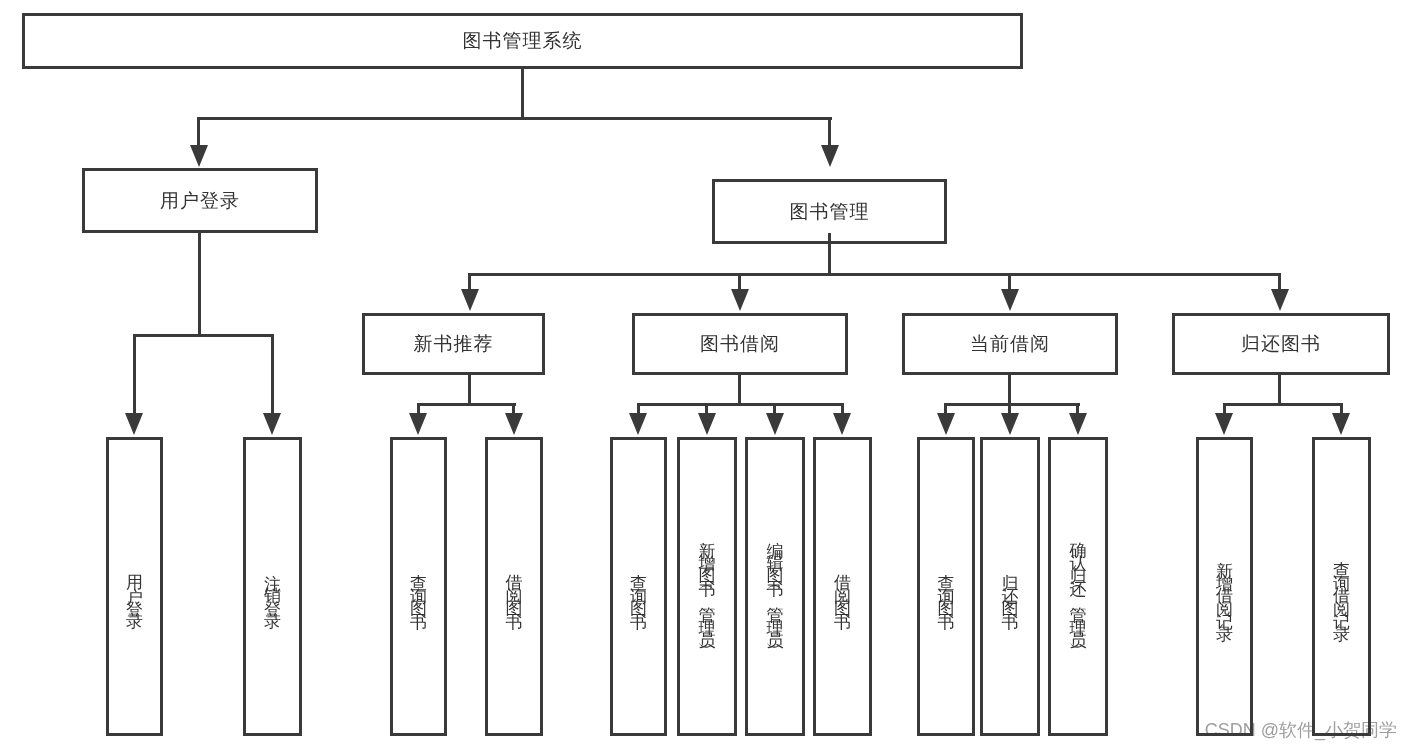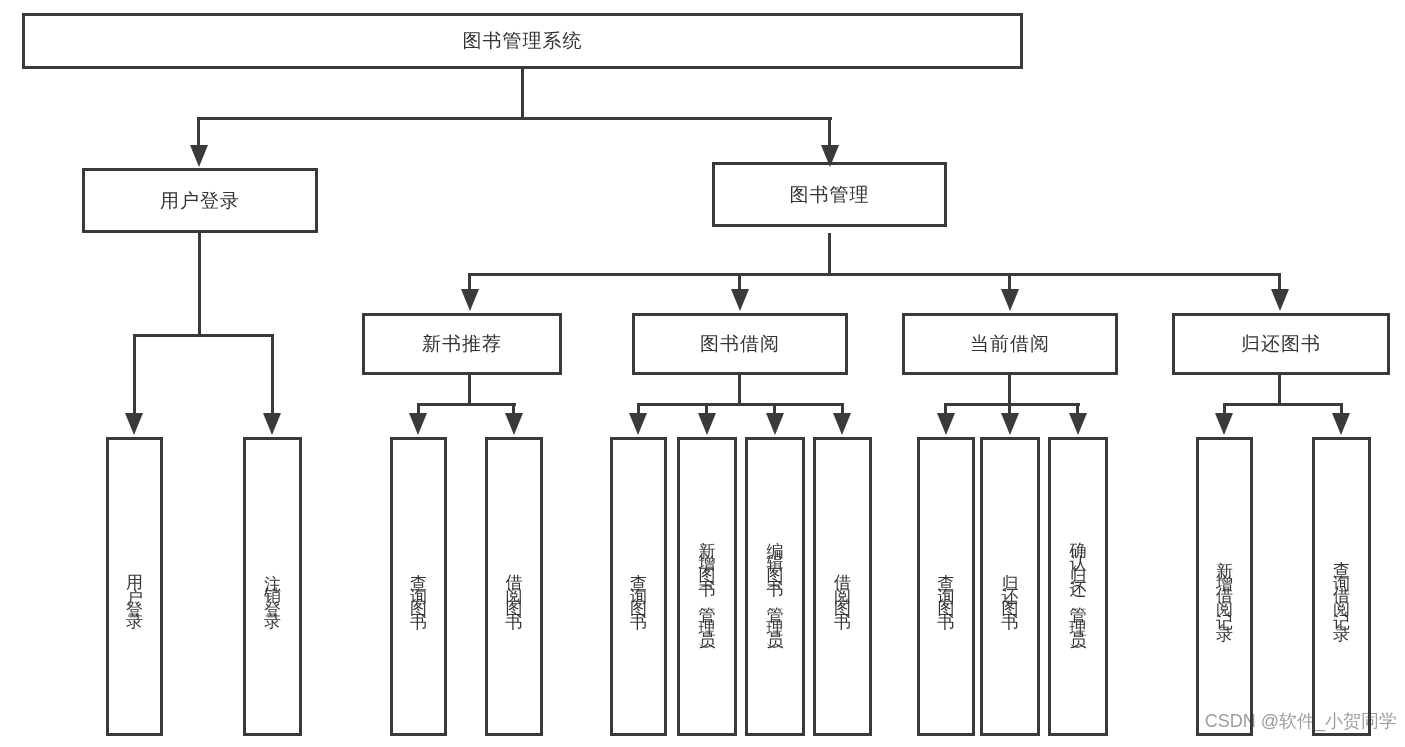--- a/index.html
+++ b/index.html
@@ -37,46 +37,46 @@
   }
   .line{position:absolute;background:var(--line);}
   .arrow{
     position:absolute;width:0;height:0;
     border-left:9px solid transparent;
     border-right:9px solid transparent;
     border-top:22px solid var(--line);
   }
   .watermark{
     position:absolute;
-    right:8px;bottom:14px;
+    right:8px;bottom:5px;
     font-size:18px;
     color:var(--wm);
     mix-blend-mode:darken;
     white-space:nowrap;
     text-align:center;
   }
 </style>
 </head>
 <body>
 
 <div id="stage">
 
   <div class="box" style="left:22px;top:13px;width:1001px;height:56px;">
     <span class="hlabel">图书管理系统</span>
   </div>
 
   <div class="box" style="left:82px;top:168px;width:236px;height:65px;">
     <span class="hlabel">用户登录</span>
   </div>
 
-  <div class="box" style="left:712px;top:162px;width:235px;height:65px;">
+  <div class="box" style="left:712px;top:179px;width:235px;height:65px;">
     <span class="hlabel">图书管理</span>
   </div>
 
-  <div class="box" style="left:362px;top:313px;width:200px;height:62px;">
+  <div class="box" style="left:362px;top:313px;width:183px;height:62px;">
     <span class="hlabel">新书推荐</span>
   </div>
 
   <div class="box" style="left:902px;top:313px;width:216px;height:62px;">
     <span class="hlabel">当前借阅</span>
   </div>
 
   <div class="box" style="left:632px;top:313px;width:216px;height:62px;">
     <span class="hlabel">图书借阅</span>
   </div>

